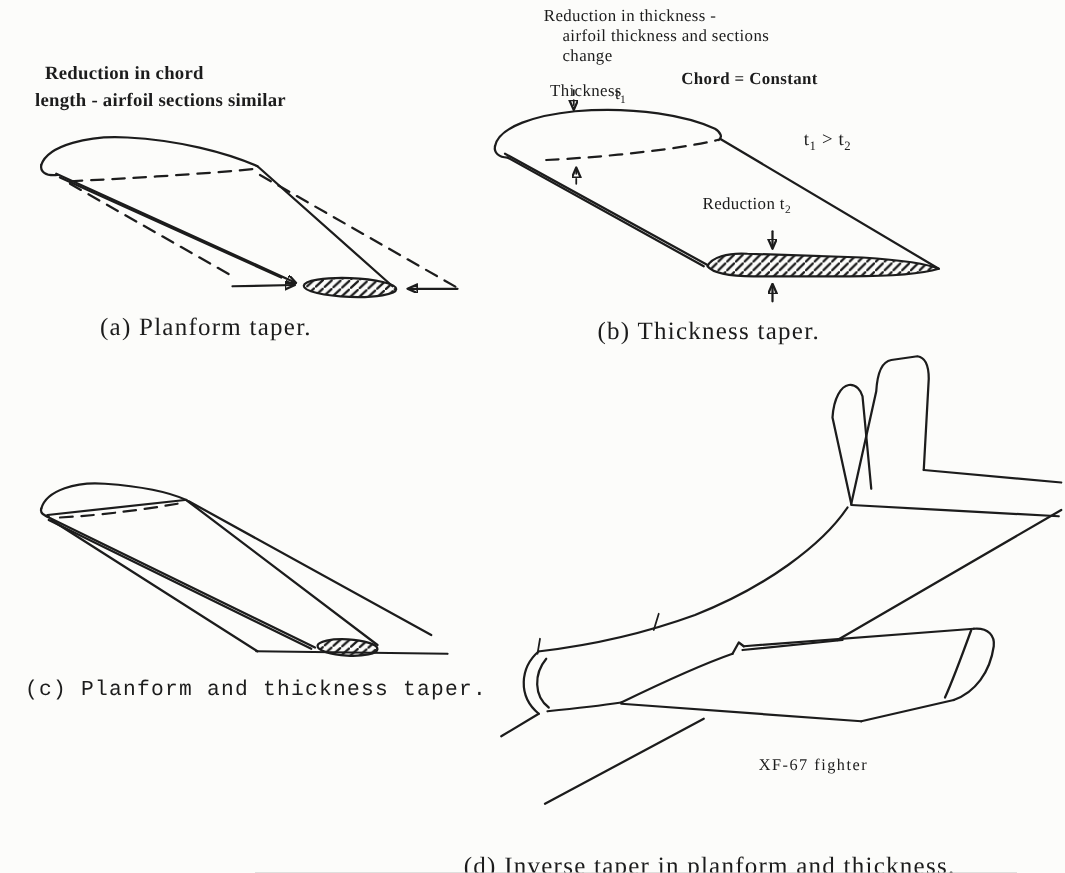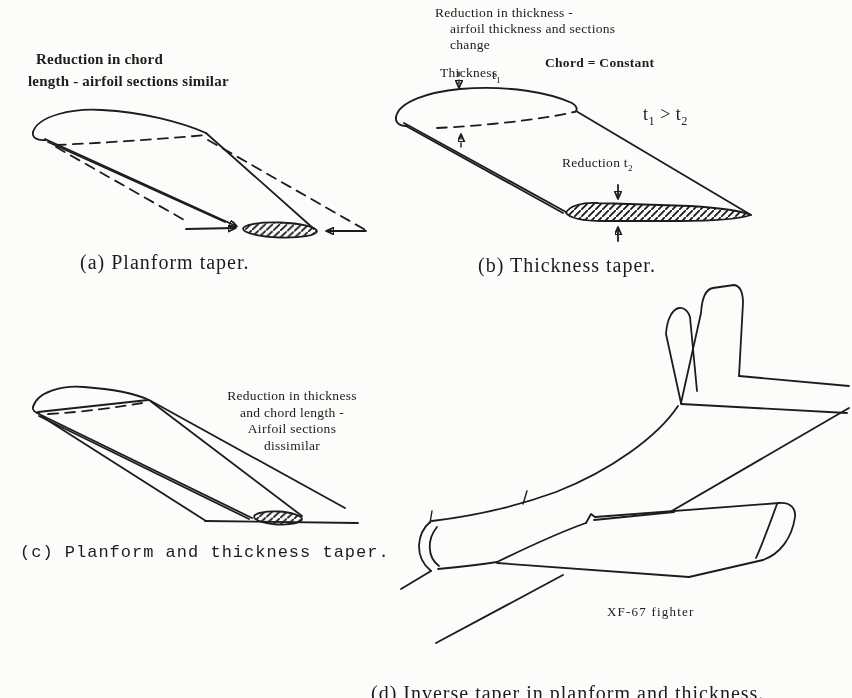--- a/index.html
+++ b/index.html
@@ -18,21 +18,21 @@
   #scene .thin  { stroke-width:1.4; }
   #scene .dash  { stroke-dasharray:10 7; }
   #scene .sdash { stroke-dasharray:4 4; }
   #scene .hatched { fill:url(#hatch); }
   .txt { position:absolute; color:var(--ink); white-space:nowrap; }
   .annot   { font-size:13.5px; letter-spacing:.3px; }
   .caption { font-size:20px; letter-spacing:1px; }
   .bold-note { font-size:15px; font-weight:bold; line-height:22px; letter-spacing:.2px; }
   .center-block { text-align:center; line-height:16.5px; }
   sub { font-size:.68em; }
-  .ineq { font-size:18px; letter-spacing:.5px; }
+  .ineq { font-size:15px; letter-spacing:.5px; }
   .small { font-size:13px; letter-spacing:1.2px; }
   .cap-c { font-size:17px;font-family:Liberation Mono, monospace; }
 </style>
 </head>
 <body>
 
 <div id="page">
 
   <svg id="scene" width="852" height="698" viewBox="0 0 852 698">
     <defs>
@@ -121,24 +121,18 @@
   <div class="txt annot" style="left:416px; top:5px;margin-left:19px;">Reduction in thickness -</div>
   <div class="txt annot" style="left:450px; top:21px;">airfoil thickness and sections</div>
   <div class="txt annot" style="left:450px; top:37px;">change</div>
   <div class="txt annot" style="left:440px; top:52px;margin-top:13px;">Thickness</div>
   <div class="txt annot" style="left:492px; top:67px;"><span>t</span><sub>1</sub></div>
   <div class="txt annot" style="left:545px; top:55px;font-weight:bold;">Chord = Constant</div>
   <div class="txt ineq" style="left:643px; top:104px;"><span>t</span><sub>1</sub><span> &gt; </span><span>t</span><sub>2</sub></div>
   <div class="txt annot" style="left:562px; top:155px;"><span>Reduction t</span><sub>2</sub></div>
   <div class="txt caption" style="left:478px; top:254px;">(b) Thickness taper.</div>
 
-  <div class="txt annot center-block" style="left:196px; top:388px; width:192px;">
-    <div>Reduction in thickness</div>
-    <div>and chord length -</div>
-    <div>Airfoil sections</div>
-    <div>dissimilar</div>
-  </div>
   <div class="txt caption cap-c" style="left:20px; top:543px;">(c) Planform and thickness taper.</div>
 
   <div class="txt annot small" style="left:607px; top:604px;">XF-67 fighter</div>
   <div class="txt caption" style="left:371px; top:650px;margin-top:32px;">(d) Inverse taper in planform and thickness.</div>
 
 </div>
 
 </body></html>

